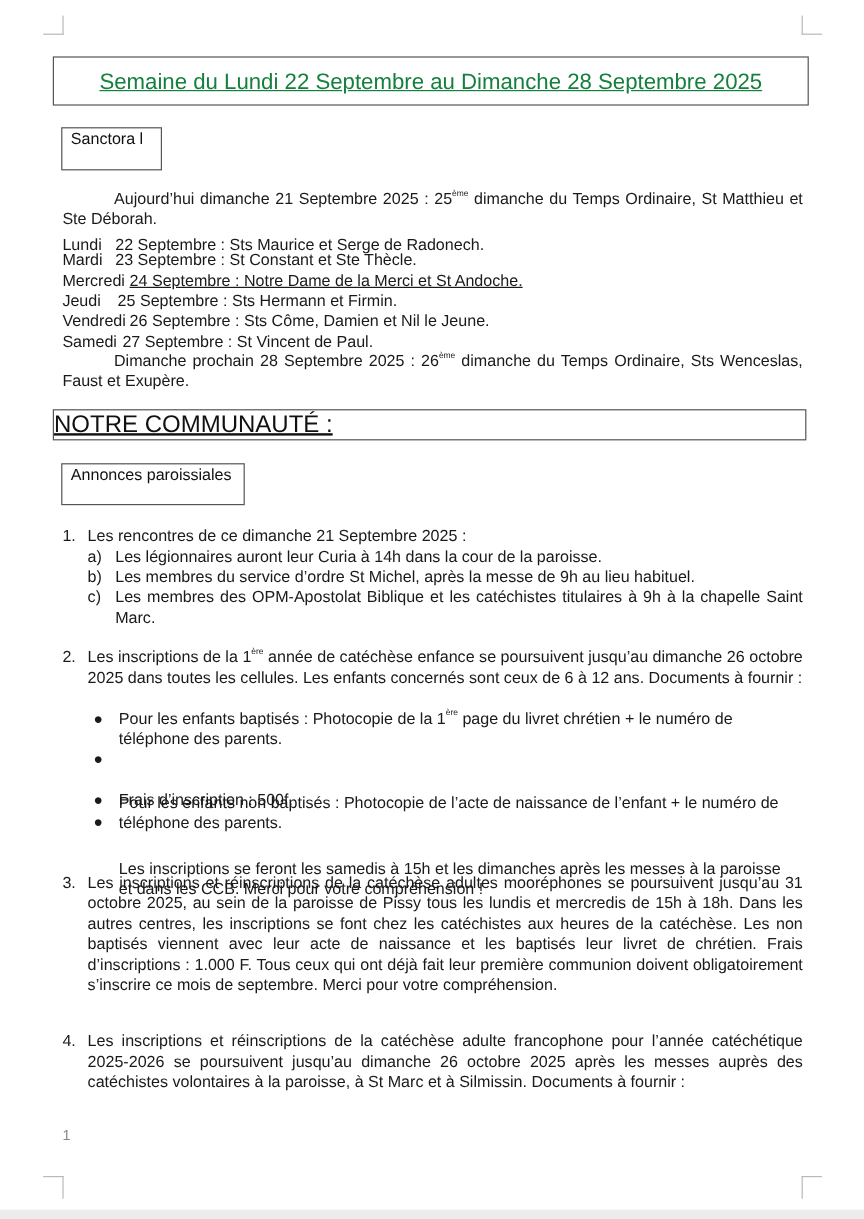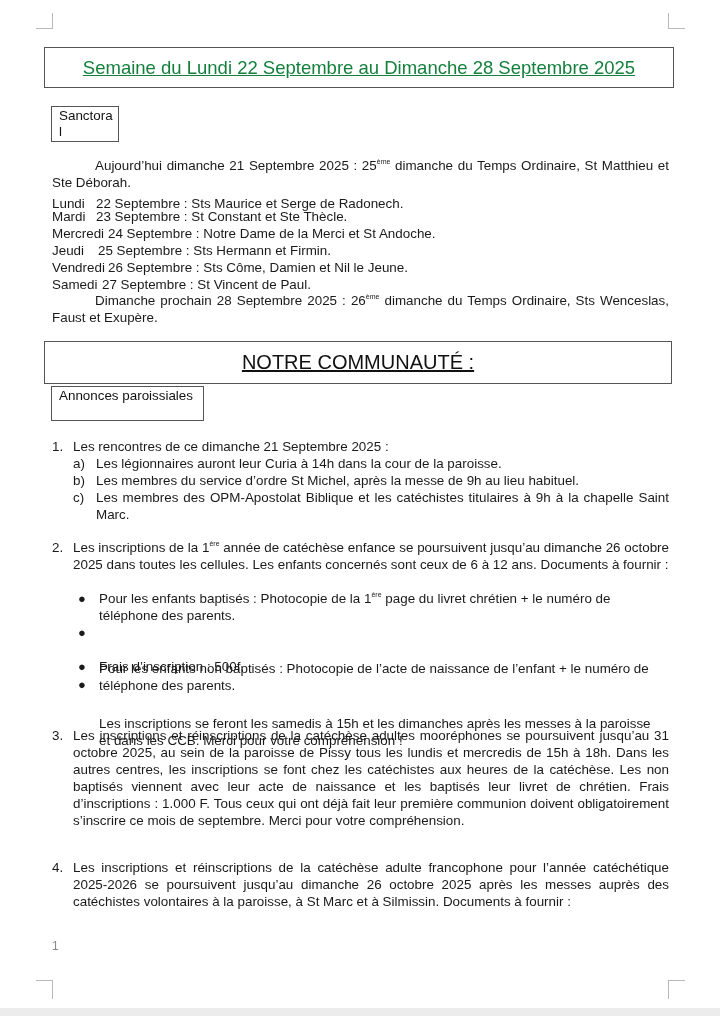--- a/index.html
+++ b/index.html
@@ -19,33 +19,33 @@
     position:absolute; left:44px; top:47px; width:630px; height:41px;
     border:1px solid #555; box-sizing:border-box;
     display:flex; align-items:center; justify-content:center;
   }
   .title-box span { font-size:18.5px; text-decoration:underline; color:#15803d; }
 
   .label-box {
     position:absolute; border:1px solid #555; box-sizing:border-box;
     padding:1px 7px; line-height:16px; font-size:13.4px; color:#111;
   }
-  .sanctoral { left:51px; top:106px; width:68px; height:36px; }
+  .sanctoral { left:51px; top:106px; width:84px; height:36px; }
   .annonces { left:51px; top:386px; width:153px; height:35px; }
 
   .p { position:absolute; left:52px; width:617px; line-height:17px; text-align:justify; }
   .indent { text-indent:43px; }
   .line { position:absolute; left:52px; line-height:17px; white-space:pre; }
   .day { display:inline-block; }
   sup { font-size:7px; vertical-align:top; line-height:8px; position:relative; top:1px; }
 
   .section-box {
-    position:absolute; left:44px; top:341px; width:628px; height:43px;
+    position:absolute; left:44px; top:341px; width:628px; height:26px;
     border:1px solid #555; box-sizing:border-box;
-    display:flex; align-items:center; justify-content:center;
+    display:flex; align-items:center; 
   }
   .section-box span { font-size:20px; text-decoration:underline; color:#111; }
 
   .num { position:absolute; left:52px; line-height:17px; }
   .item-text { position:absolute; left:73px; width:596px; line-height:17px; text-align:justify; }
   .sub-label { position:absolute; left:73px; line-height:17px; }
   .sub-text { position:absolute; left:96px; width:573px; line-height:17px; text-align:justify; }
   .bullet { position:absolute; left:78px; line-height:17px; font-size:13px; }
   .bullet-text { position:absolute; left:99px; width:560px; line-height:17px; }
   .page-num { position:absolute; left:52px; top:939px; font-size:12px; color:#888; }
@@ -63,21 +63,21 @@
 </div>
 
 <div class="label-box sanctoral">
   <span>Sanctora l</span>
 </div>
 
 <div class="p indent" style="top:157px;"><span>Aujourd’hui dimanche 21 Septembre 2025 : 25</span><sup>ème</sup><span> dimanche du Temps Ordinaire, St Matthieu et Ste Déborah.</span></div>
 
 <div class="line" style="top:195px;"><span class="day" style="width:44px">Lundi</span><span>22 Septembre : Sts Maurice et Serge de Radonech.</span></div>
 <div class="line" style="top:208px;"><span class="day" style="width:44px">Mardi</span><span>23 Septembre : St Constant et Ste Thècle.</span></div>
-<div class="line" style="top:225px;"><span class="day" style="width:56px">Mercredi</span><span>24 Septembre : Notre Dame de la Merci et St Andoche.</span></div>
+<div class="line" style="top:225px;text-decoration:underline;"><span class="day" style="width:56px">Mercredi</span><span>24 Septembre : Notre Dame de la Merci et St Andoche.</span></div>
 <div class="line" style="top:242px;"><span class="day" style="width:46px">Jeudi</span><span>25 Septembre : Sts Hermann et Firmin.</span></div>
 <div class="line" style="top:259px;"><span class="day" style="width:56px">Vendredi</span><span>26 Septembre : Sts Côme, Damien et Nil le Jeune.</span></div>
 <div class="line" style="top:276px;"><span class="day" style="width:50px">Samedi</span><span>27 Septembre : St Vincent de Paul.</span></div>
 
 <div class="p indent" style="top:292px;"><span>Dimanche prochain 28 Septembre 2025 : 26</span><sup>ème</sup><span> dimanche du Temps Ordinaire, Sts Wenceslas, Faust et Exupère.</span></div>
 
 <div class="section-box">
   <span>NOTRE COMMUNAUTÉ :</span>
 </div>
 

